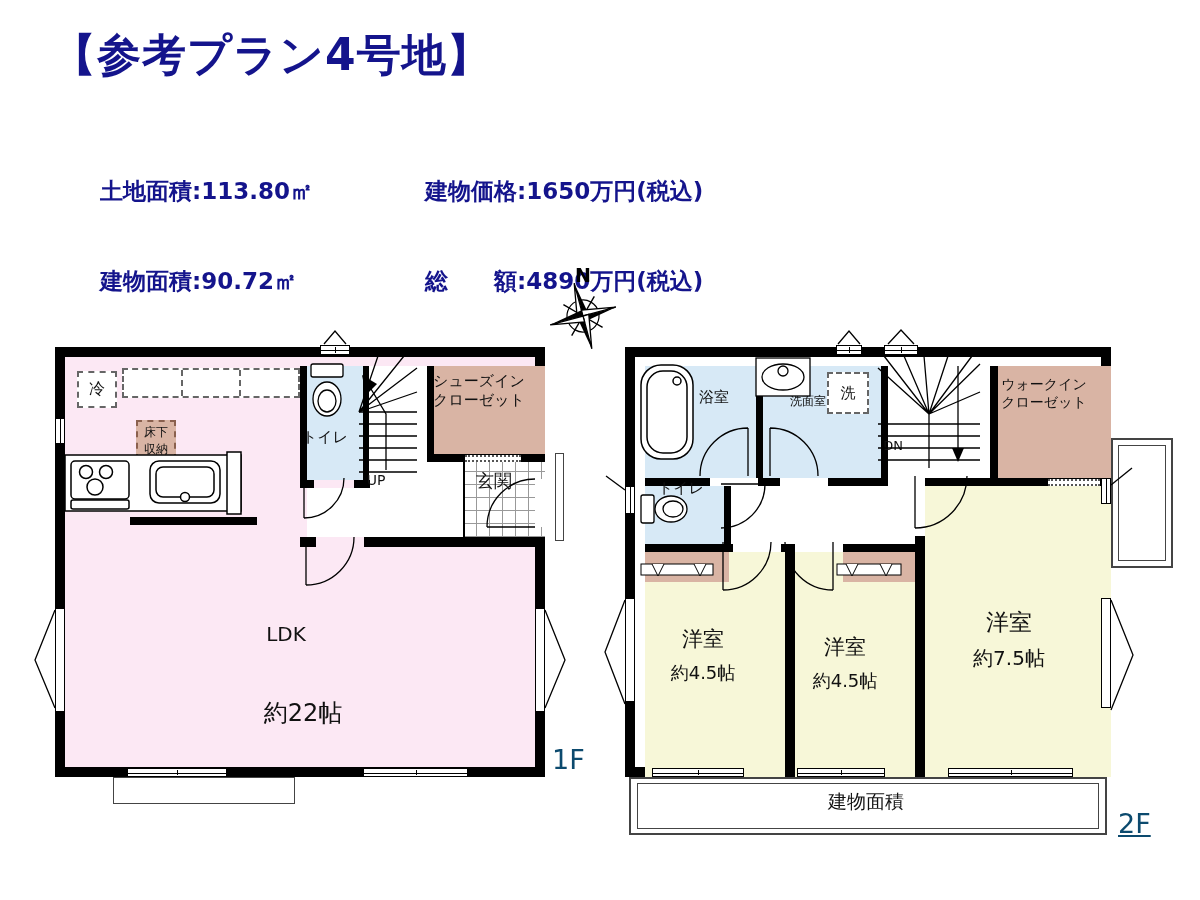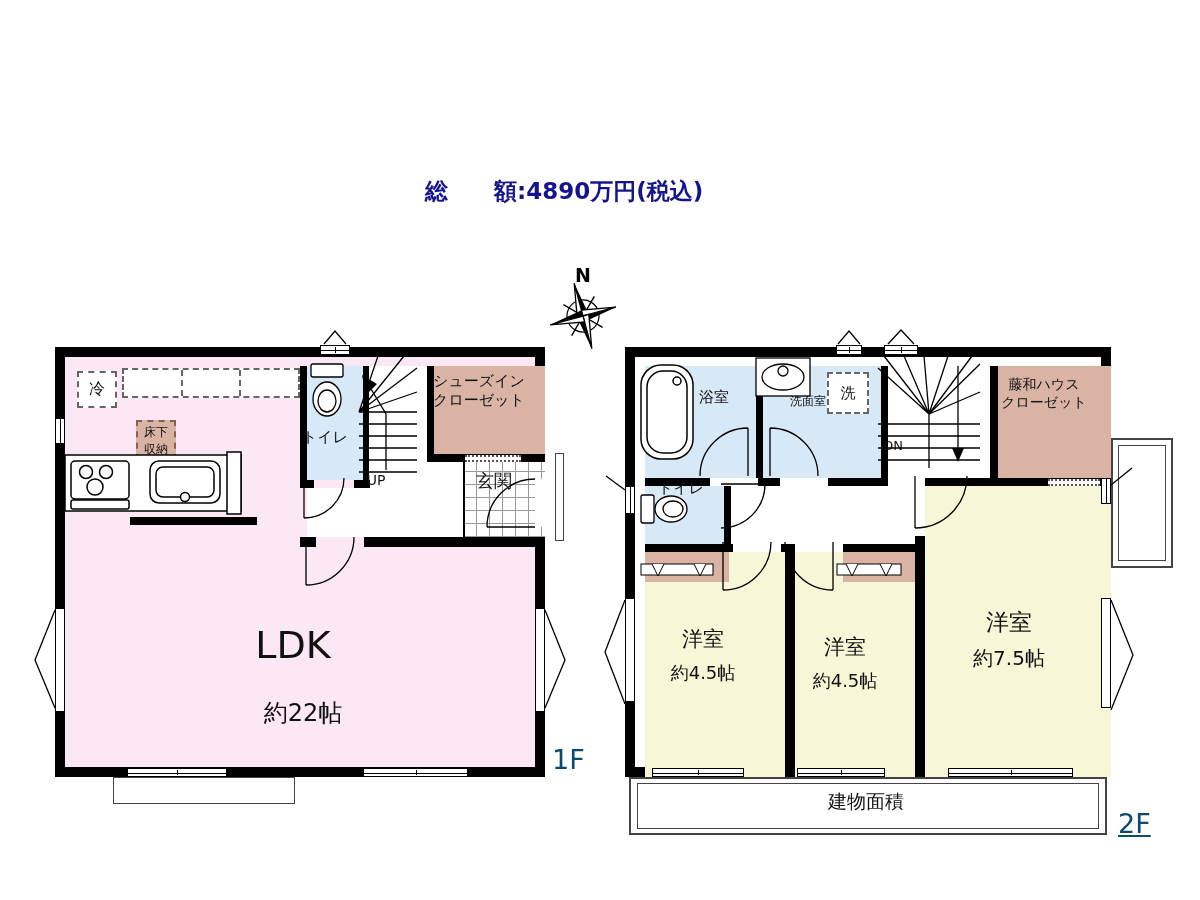--- a/index.html
+++ b/index.html
@@ -36,21 +36,29 @@
      color:rgba(150,150,150,0.5);z-index:60;pointer-events:none;}
   #overlay{position:absolute;left:0;top:0;width:1200px;height:900px;z-index:40;pointer-events:none;}
   .floorlbl{font-size:27px;color:#0c4a6e;}
   .z30{z-index:30;}
 </style>
 </head>
 <body>
 
 <div id="canvas">
 
+  <div id="title" class="abs navy">【参考プラン4号地】</div>
+  <div class="abs infocol navy" style="left:100px;top:116px;">
+    <div>土地面積:113.80㎡</div>
+    <div>建物面積:90.72㎡</div>
+    <div>1F:45.36㎡</div>
+    <div>2F:45.36㎡</div>
+  </div>
   <div class="abs infocol navy" style="left:425px;top:116px;">
+    <div>建物価格:1650万円(税込)</div>
     <div>総　　額:4890万円(税込)</div>
   </div>
 
   <div id="plan1" class="plan">
 
     <div class="room blue" style="left:242px;top:9px;width:56px;height:114px;"></div>
     <div class="room white" style="left:304px;top:9px;width:58px;height:122px;"></div>
     <div class="room tan" style="left:369px;top:9px;width:111px;height:88px;"></div>
     <div class="room white" style="left:304px;top:105px;width:94px;height:75px;"></div>
     <div class="room white" style="left:242px;top:131px;width:156px;height:49px;"></div>
@@ -74,21 +82,21 @@
     <div class="dashedbox" style="left:57px;top:11px;width:178px;height:30px;">
       <div style="position:absolute;left:33%;top:0;bottom:0;border-left:2px dashed #666;"></div>
       <div style="position:absolute;left:66%;top:0;bottom:0;border-left:2px dashed #666;"></div>
     </div>
     <div class="dashedbox tan" style="left:71px;top:63px;width:40px;height:40px;background:var(--closet_tan,#d9b4a4);border-color:#8a604e;font-size:12px;line-height:1.45;text-align:center;padding-top:2px;">
       <div>床下</div>
       <div>収納</div>
     </div>
   </div>
 
-  <div class="lbl z30" style="left:293px;top:622px;font-size:38px;">LDK</div>
+  <div class="lbl z30" style="left:286px;top:622px;font-size:20px;">LDK</div>
   <div class="lbl z30" style="left:303px;top:660px;font-size:24px;margin-top:38px;">約22帖</div>
   <div class="lbl z30" style="left:325px;top:428px;font-size:15px;">トイレ</div>
   <div class="lbl z30" style="left:376px;top:472px;font-size:14px;">UP</div>
   <div class="lbl z30" style="left:494px;top:470px;font-size:18px;">玄関</div>
   <div class="lbl z30" style="left:479px;top:372px;font-size:15px;">
     <div>シューズイン</div>
     <div>クローゼット</div>
   </div>
   <div class="abs floorlbl" style="left:552px;top:744px;">1F</div>
 
@@ -136,21 +144,21 @@
     <div class="dashedbox" style="left:192px;top:15px;width:42px;height:42px;font-size:15px;display:flex;align-items:center;justify-content:center;">
         <span>洗</span>
       </div>
   </div>
 
   <div class="lbl z30" style="left:714px;top:388px;font-size:15px;">浴室</div>
   <div class="lbl z30" style="left:808px;top:394px;font-size:12px;">洗面室</div>
   <div class="lbl z30" style="left:681px;top:479px;font-size:15px;">トイレ</div>
   <div class="lbl z30" style="left:893px;top:438px;font-size:13px;">DN</div>
   <div class="lbl z30" style="left:1044px;top:376px;font-size:14px;">
-    <div>藤和ハウス</div>
+    <div>ウォークイン</div>
     <div>クローゼット</div>
   </div>
   <div class="lbl z30" style="left:703px;top:626px;font-size:21px;">洋室</div>
   <div class="lbl z30" style="left:703px;top:662px;font-size:18px;">約4.5帖</div>
   <div class="lbl z30" style="left:845px;top:634px;font-size:21px;">洋室</div>
   <div class="lbl z30" style="left:845px;top:670px;font-size:18px;">約4.5帖</div>
   <div class="lbl z30" style="left:1009px;top:608px;font-size:23px;">洋室</div>
   <div class="lbl z30" style="left:1009px;top:646px;font-size:20px;">約7.5帖</div>
   <div class="abs floorlbl" style="left:1118px;top:808px;text-decoration:underline;">2F</div>
 

